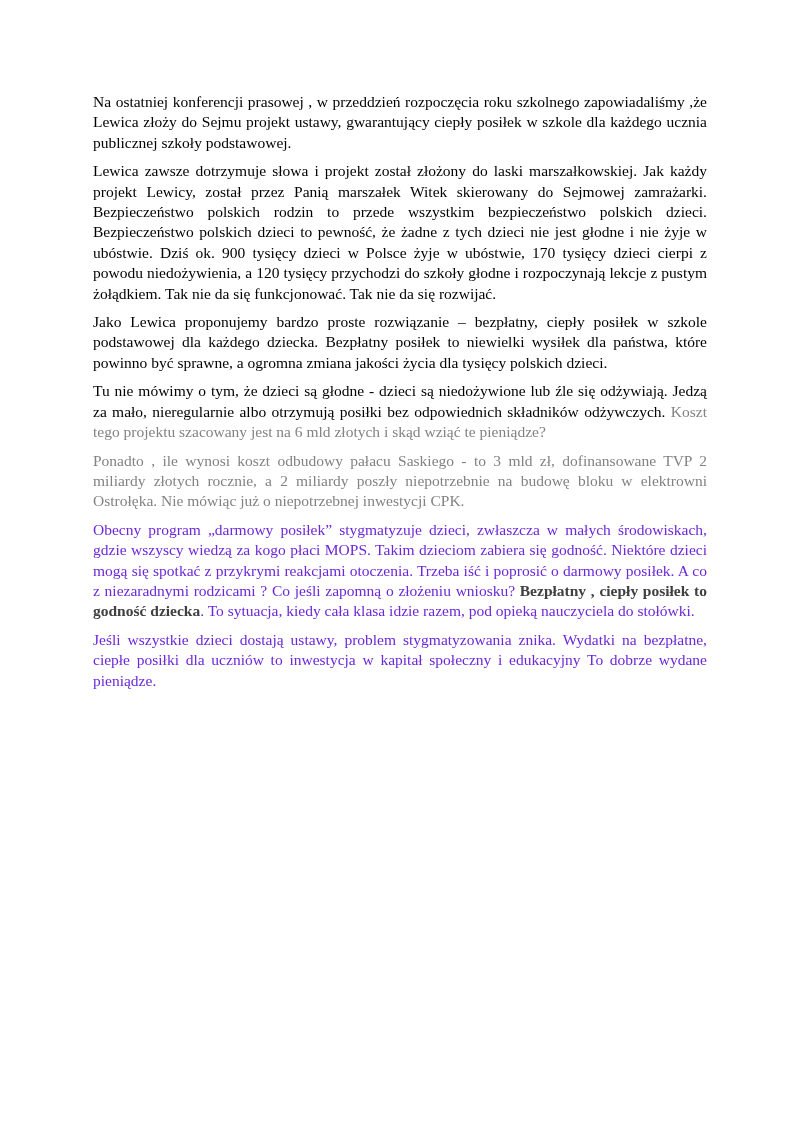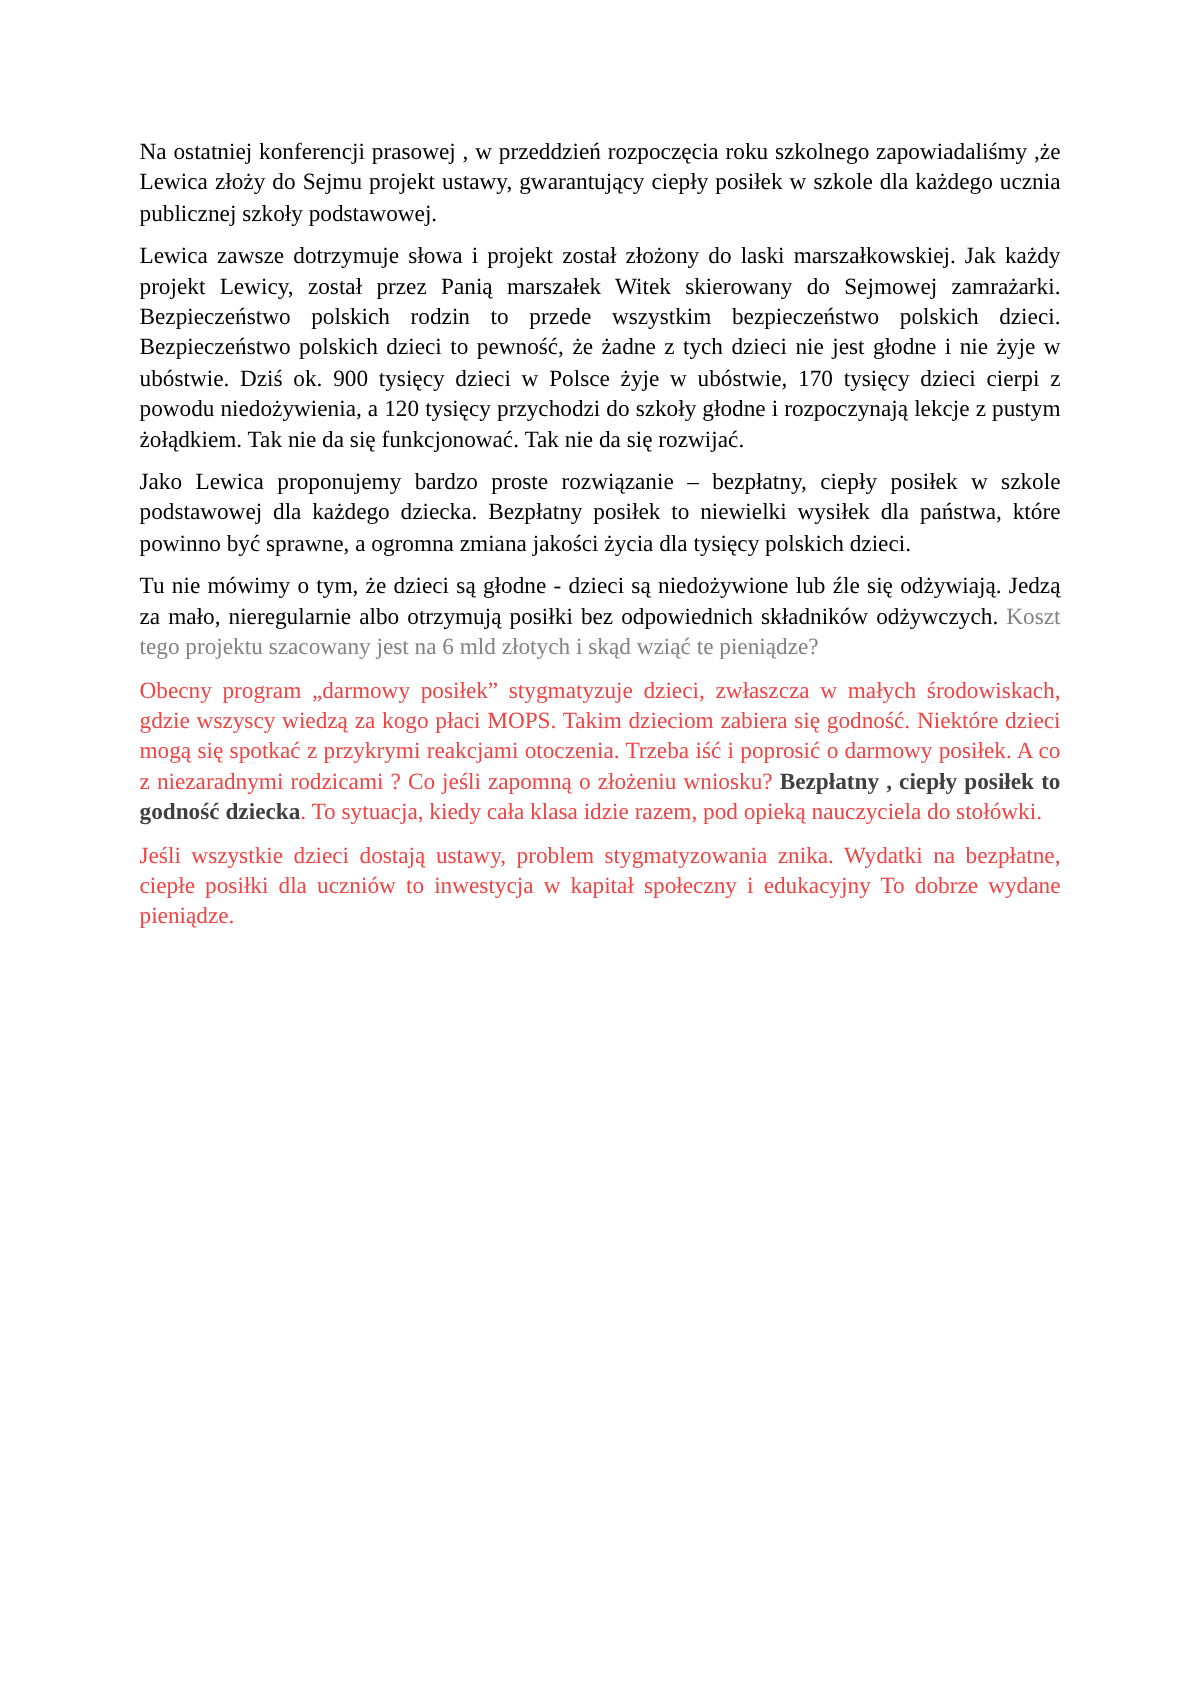--- a/index.html
+++ b/index.html
@@ -24,28 +24,29 @@
     line-height: 20.4px;
     text-align: justify;
     color: #000000;
   }
   .doc p {
     margin: 0 0 8px 0;
     padding: 0;
   }
   .run-black    { color: #000000; }
   .run-gray     { color: #828282; }
-  .run-graydark { color: #ef4444; }
+  .run-graydark { color: #6d28d9; }
   .run-graybold { color: #404040; font-weight: bold; }
 </style>
 </head>
 <body>
 
 <div class="page">
   <div class="doc">
       <p><span class="run-black">Na ostatniej konferencji prasowej , w przeddzień rozpoczęcia roku szkolnego zapowiadaliśmy ,że Lewica złoży do Sejmu projekt ustawy, gwarantujący ciepły posiłek w szkole dla każdego ucznia publicznej szkoły podstawowej.</span></p>
       <p><span class="run-black">Lewica zawsze dotrzymuje słowa i projekt został złożony do laski marszałkowskiej. Jak każdy projekt Lewicy, został przez Panią marszałek Witek skierowany do Sejmowej zamrażarki. Bezpieczeństwo polskich rodzin to przede wszystkim bezpieczeństwo polskich dzieci. Bezpieczeństwo polskich dzieci to pewność, że żadne z tych dzieci nie jest głodne i nie żyje w ubóstwie. Dziś ok. 900 tysięcy dzieci w Polsce żyje w ubóstwie, 170 tysięcy dzieci cierpi z powodu niedożywienia, a 120 tysięcy przychodzi do szkoły głodne i rozpoczynają lekcje z pustym żołądkiem. Tak nie da się funkcjonować. Tak nie da się rozwijać.</span></p>
       <p><span class="run-black">Jako Lewica proponujemy bardzo proste rozwiązanie – bezpłatny, ciepły posiłek w szkole podstawowej dla każdego dziecka. Bezpłatny posiłek to niewielki wysiłek dla państwa, które powinno być sprawne, a ogromna zmiana jakości życia dla tysięcy polskich dzieci.</span></p>
       <p><span class="run-black">Tu nie mówimy o tym, że dzieci są głodne - dzieci są niedożywione lub źle się odżywiają. Jedzą za mało, nieregularnie albo otrzymują posiłki bez odpowiednich składników odżywczych. </span><span class="run-gray">Koszt tego projektu szacowany jest na 6 mld złotych i skąd wziąć te pieniądze?</span></p>
+      <p><span class="run-gray">Ponadto , ile wynosi koszt odbudowy pałacu Saskiego - to 3 mld zł, dofinansowane TVP 2 miliardy złotych rocznie, a 2 miliardy poszły niepotrzebnie na budowę bloku w elektrowni Ostrołęka. Nie mówiąc już o niepotrzebnej inwestycji CPK.</span></p>
       <p><span class="run-graydark">Obecny program „darmowy posiłek” stygmatyzuje dzieci, zwłaszcza w małych środowiskach, gdzie wszyscy wiedzą za kogo płaci MOPS. Takim dzieciom zabiera się godność. Niektóre dzieci mogą się spotkać z przykrymi reakcjami otoczenia. Trzeba iść i poprosić o darmowy posiłek. A co z niezaradnymi rodzicami ? Co jeśli zapomną o złożeniu wniosku? </span><span class="run-graybold">Bezpłatny , ciepły posiłek to godność dziecka</span><span class="run-graydark">. To sytuacja, kiedy cała klasa idzie razem, pod opieką nauczyciela do stołówki.</span></p>
       <p><span class="run-graydark">Jeśli wszystkie dzieci dostają ustawy, problem stygmatyzowania znika. Wydatki na bezpłatne, ciepłe posiłki dla uczniów to inwestycja w kapitał społeczny i edukacyjny To dobrze wydane pieniądze.</span></p>
     </div>
 </div>
 
 </body></html>

